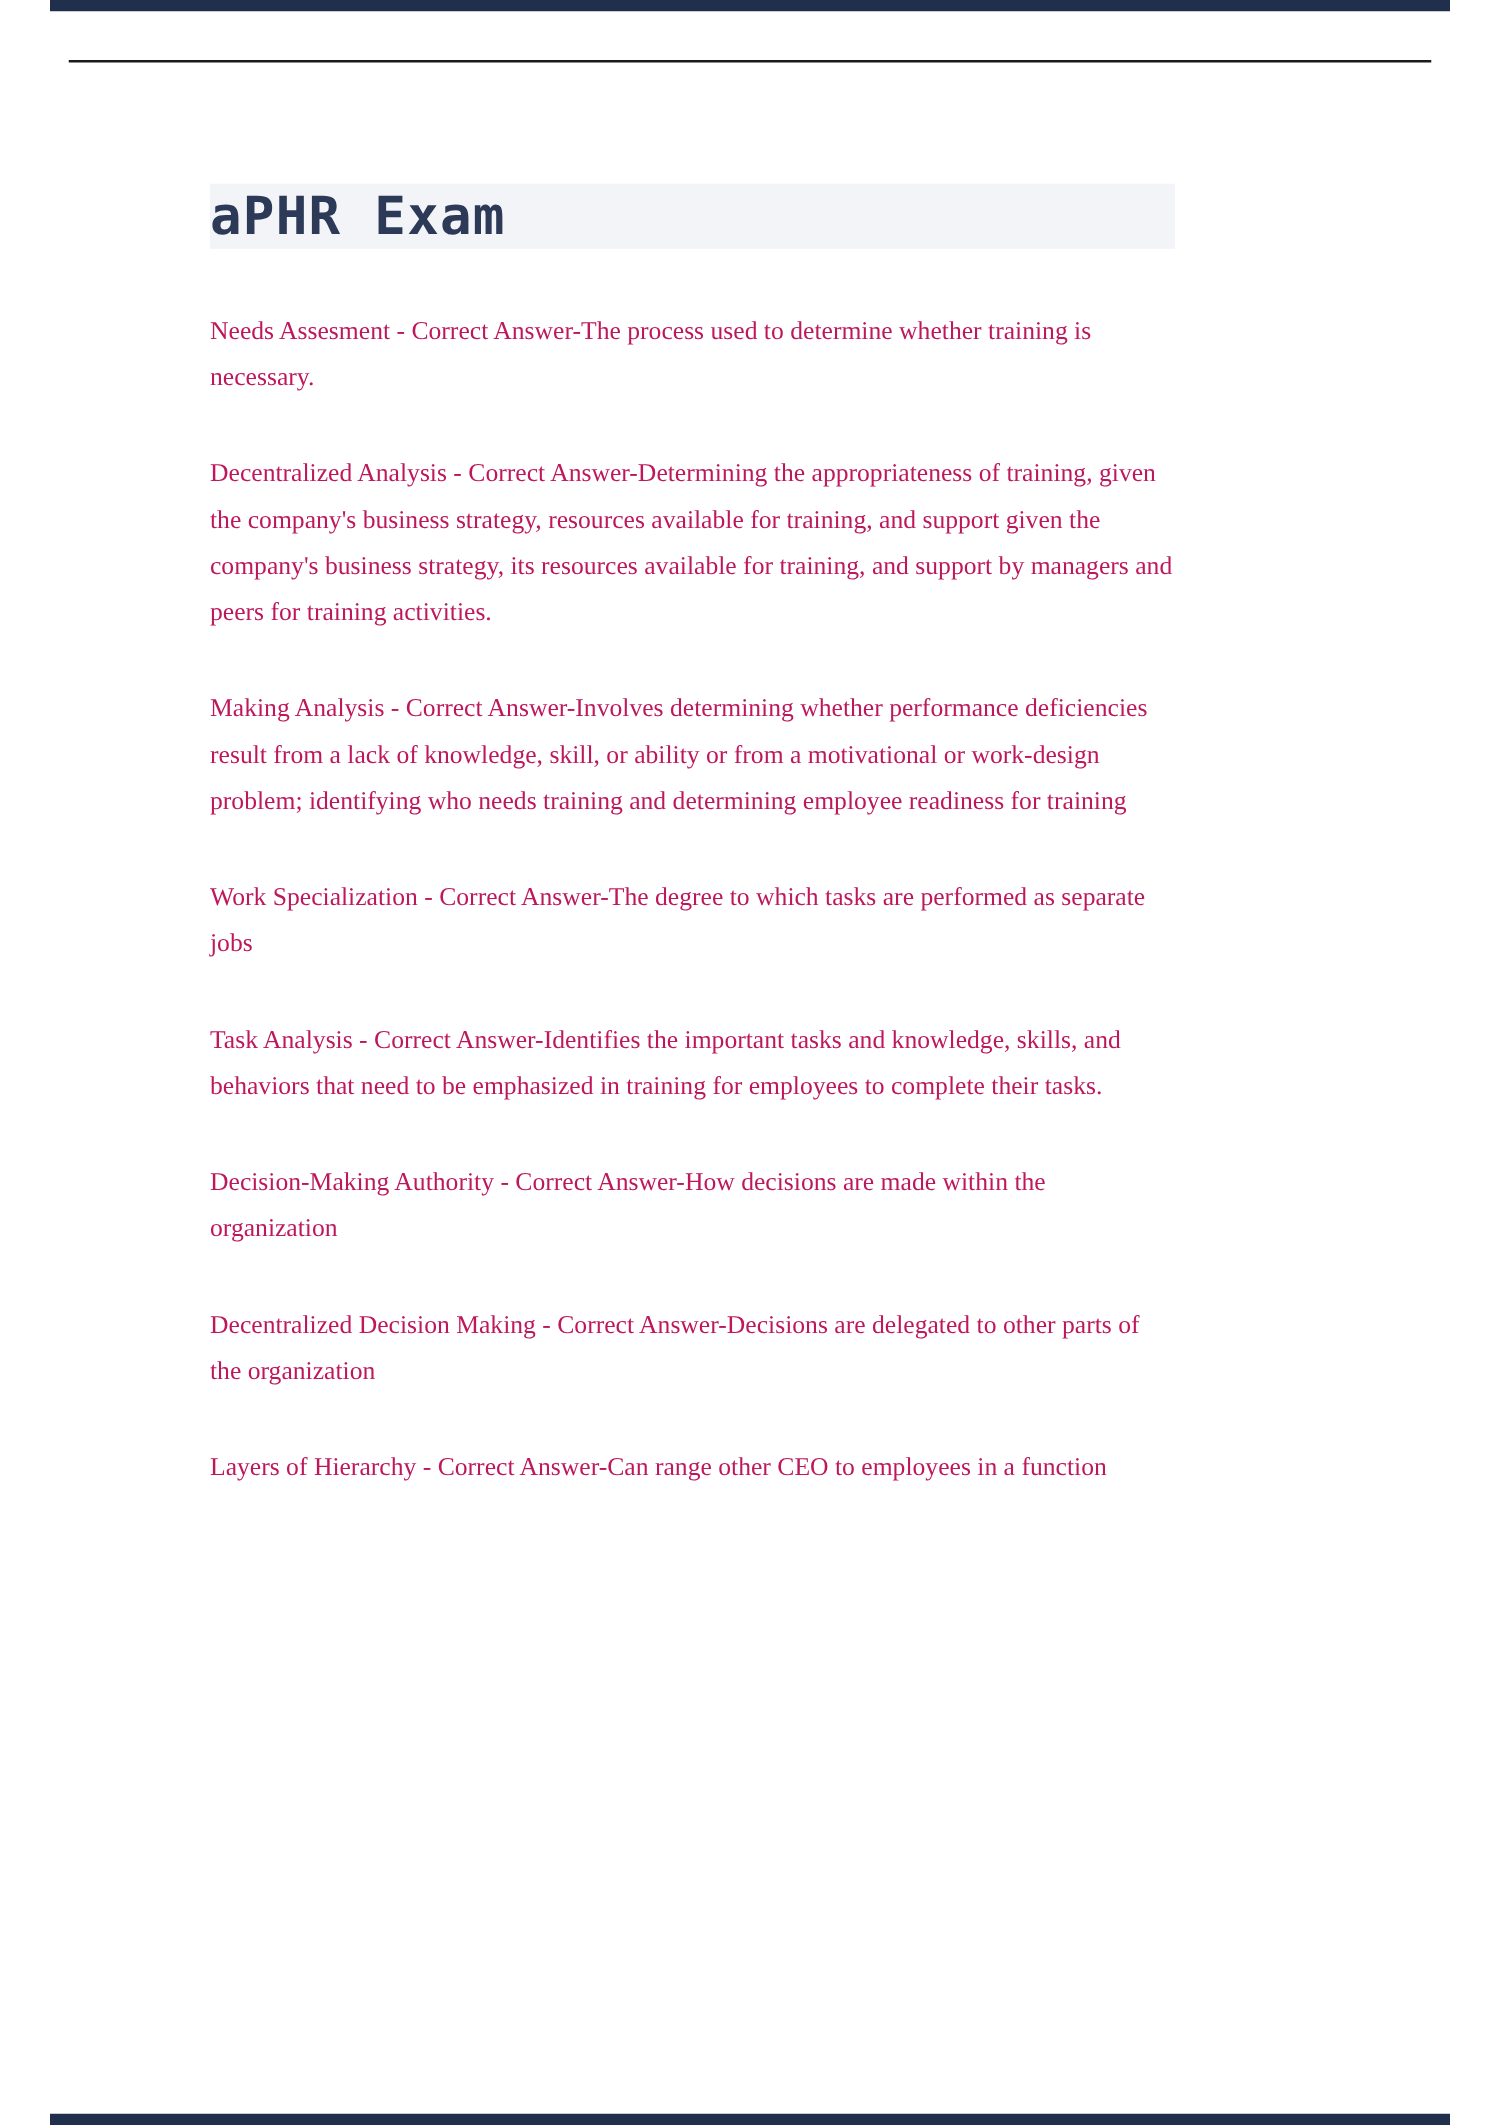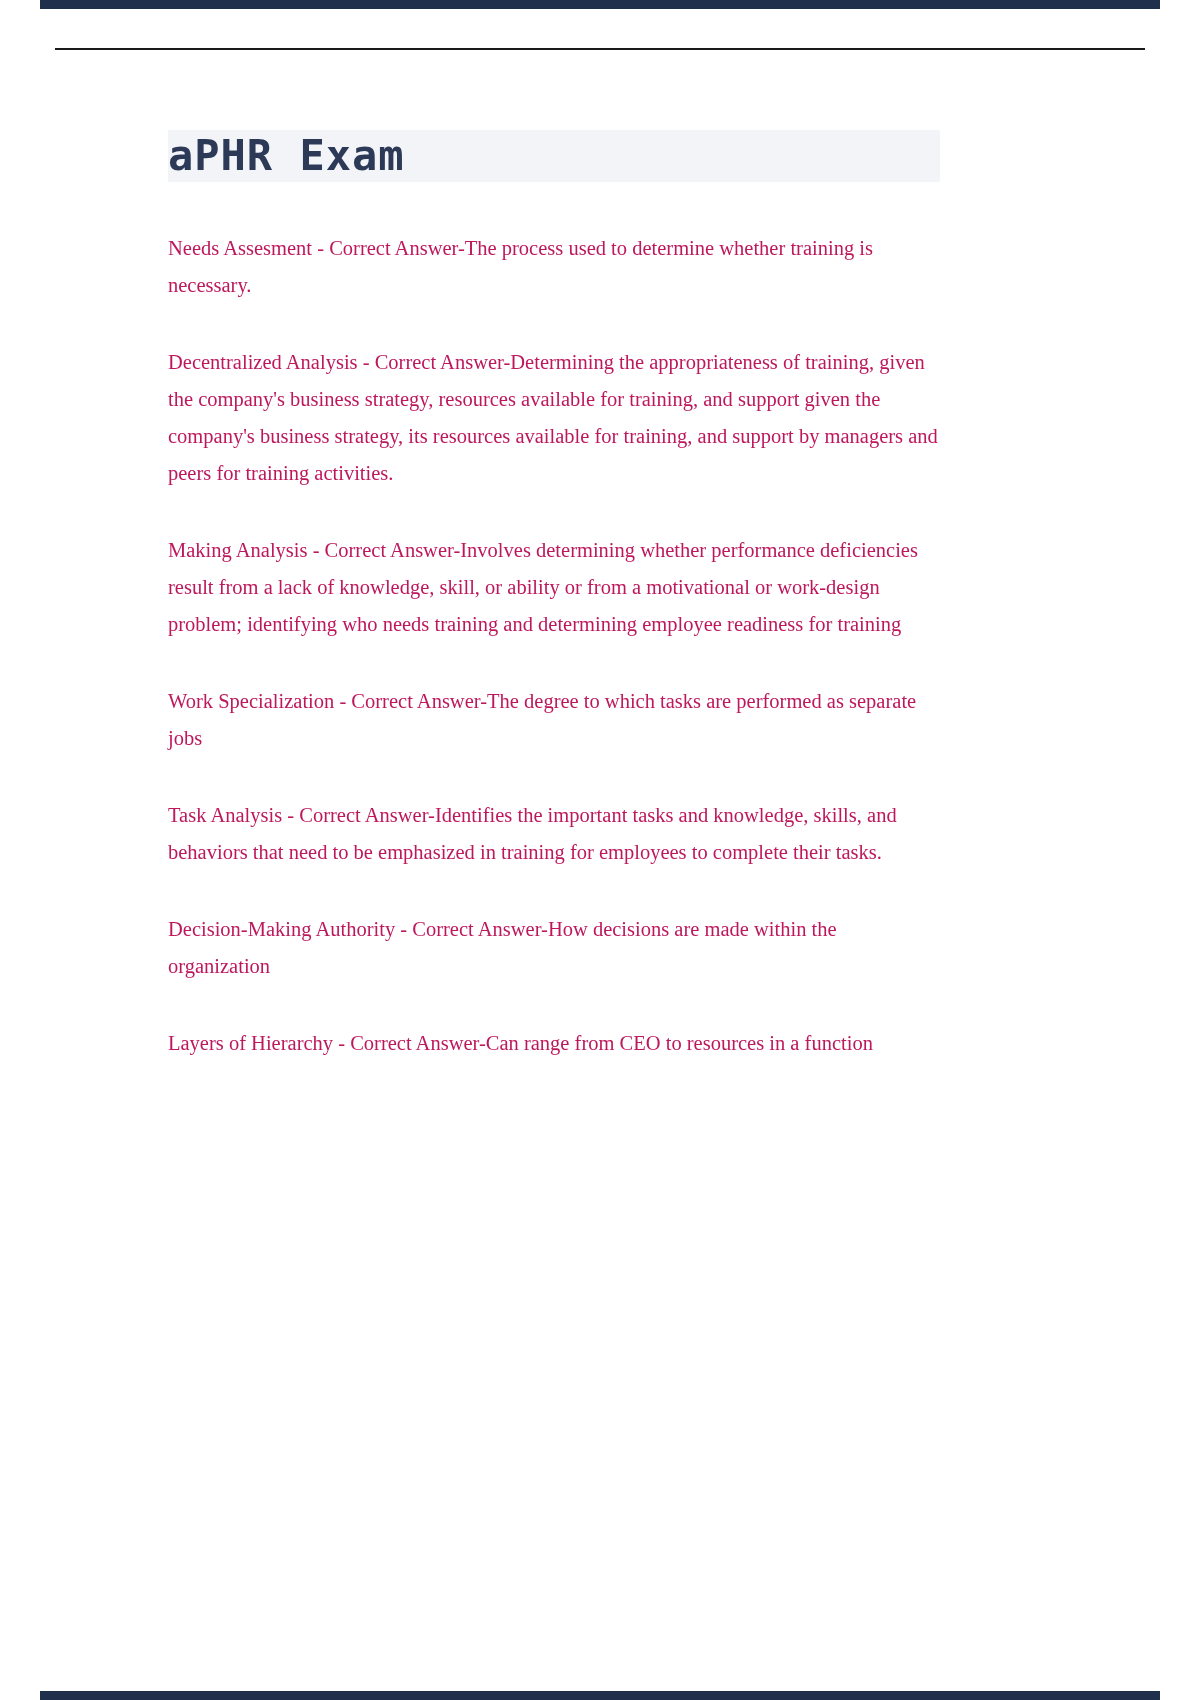--- a/index.html
+++ b/index.html
@@ -41,21 +41,21 @@
   .doc-title {
     display: block;
     width: 100%;
     background: #f3f4f8;
     color: #2c3a57;
     font-family: "DejaVu Sans Mono", monospace;
     font-weight: bold;
     font-size: 42px;
     line-height: 52px;
     padding: 0;
-    margin: 0 0 48px 0;
+    margin: 17px 0 48px 0;
     letter-spacing: 1px;
   }
   .qa {
     margin: 0 0 40px 0;
     font-size: 20.5px;
     line-height: 37px;
     color: #be185d;
   }
 </style>
 </head>
@@ -74,18 +74,19 @@
 
   <p class="qa"><span>Making Analysis</span><span> - Correct Answer-</span><span>Involves determining whether performance deficiencies result from a lack of knowledge, skill, or ability or from a motivational or work-design problem; identifying who needs training and determining employee readiness for training</span></p>
 
   <p class="qa"><span>Work Specialization</span><span> - Correct Answer-</span><span>The degree to which tasks are performed as separate jobs</span></p>
 
   <p class="qa"><span>Task Analysis</span><span> - Correct Answer-</span><span>Identifies the important tasks and knowledge, skills, and behaviors that need to be emphasized in training for employees to complete their tasks.</span></p>
 
   <p class="qa"><span>Decision-Making Authority</span><span> - Correct Answer-</span><span>How decisions are made within the organization</span></p>
 
 
+  <p class="qa"><span>Decentralized Decision Making</span><span> - Correct Answer-</span><span>Decisions are delegated to other parts of the organization</span></p>
 
-  <p class="qa"><span>Layers of Hierarchy</span><span> - Correct Answer-</span><span>Can range from CEO to resources in a function</span></p>
+  <p class="qa"><span>Layers of Hierarchy</span><span> - Correct Answer-</span><span>Can range other CEO to employees in a function</span></p>
 
 </div>
 
 <div class="edge-bar bottom"></div>
 
 </body></html>

